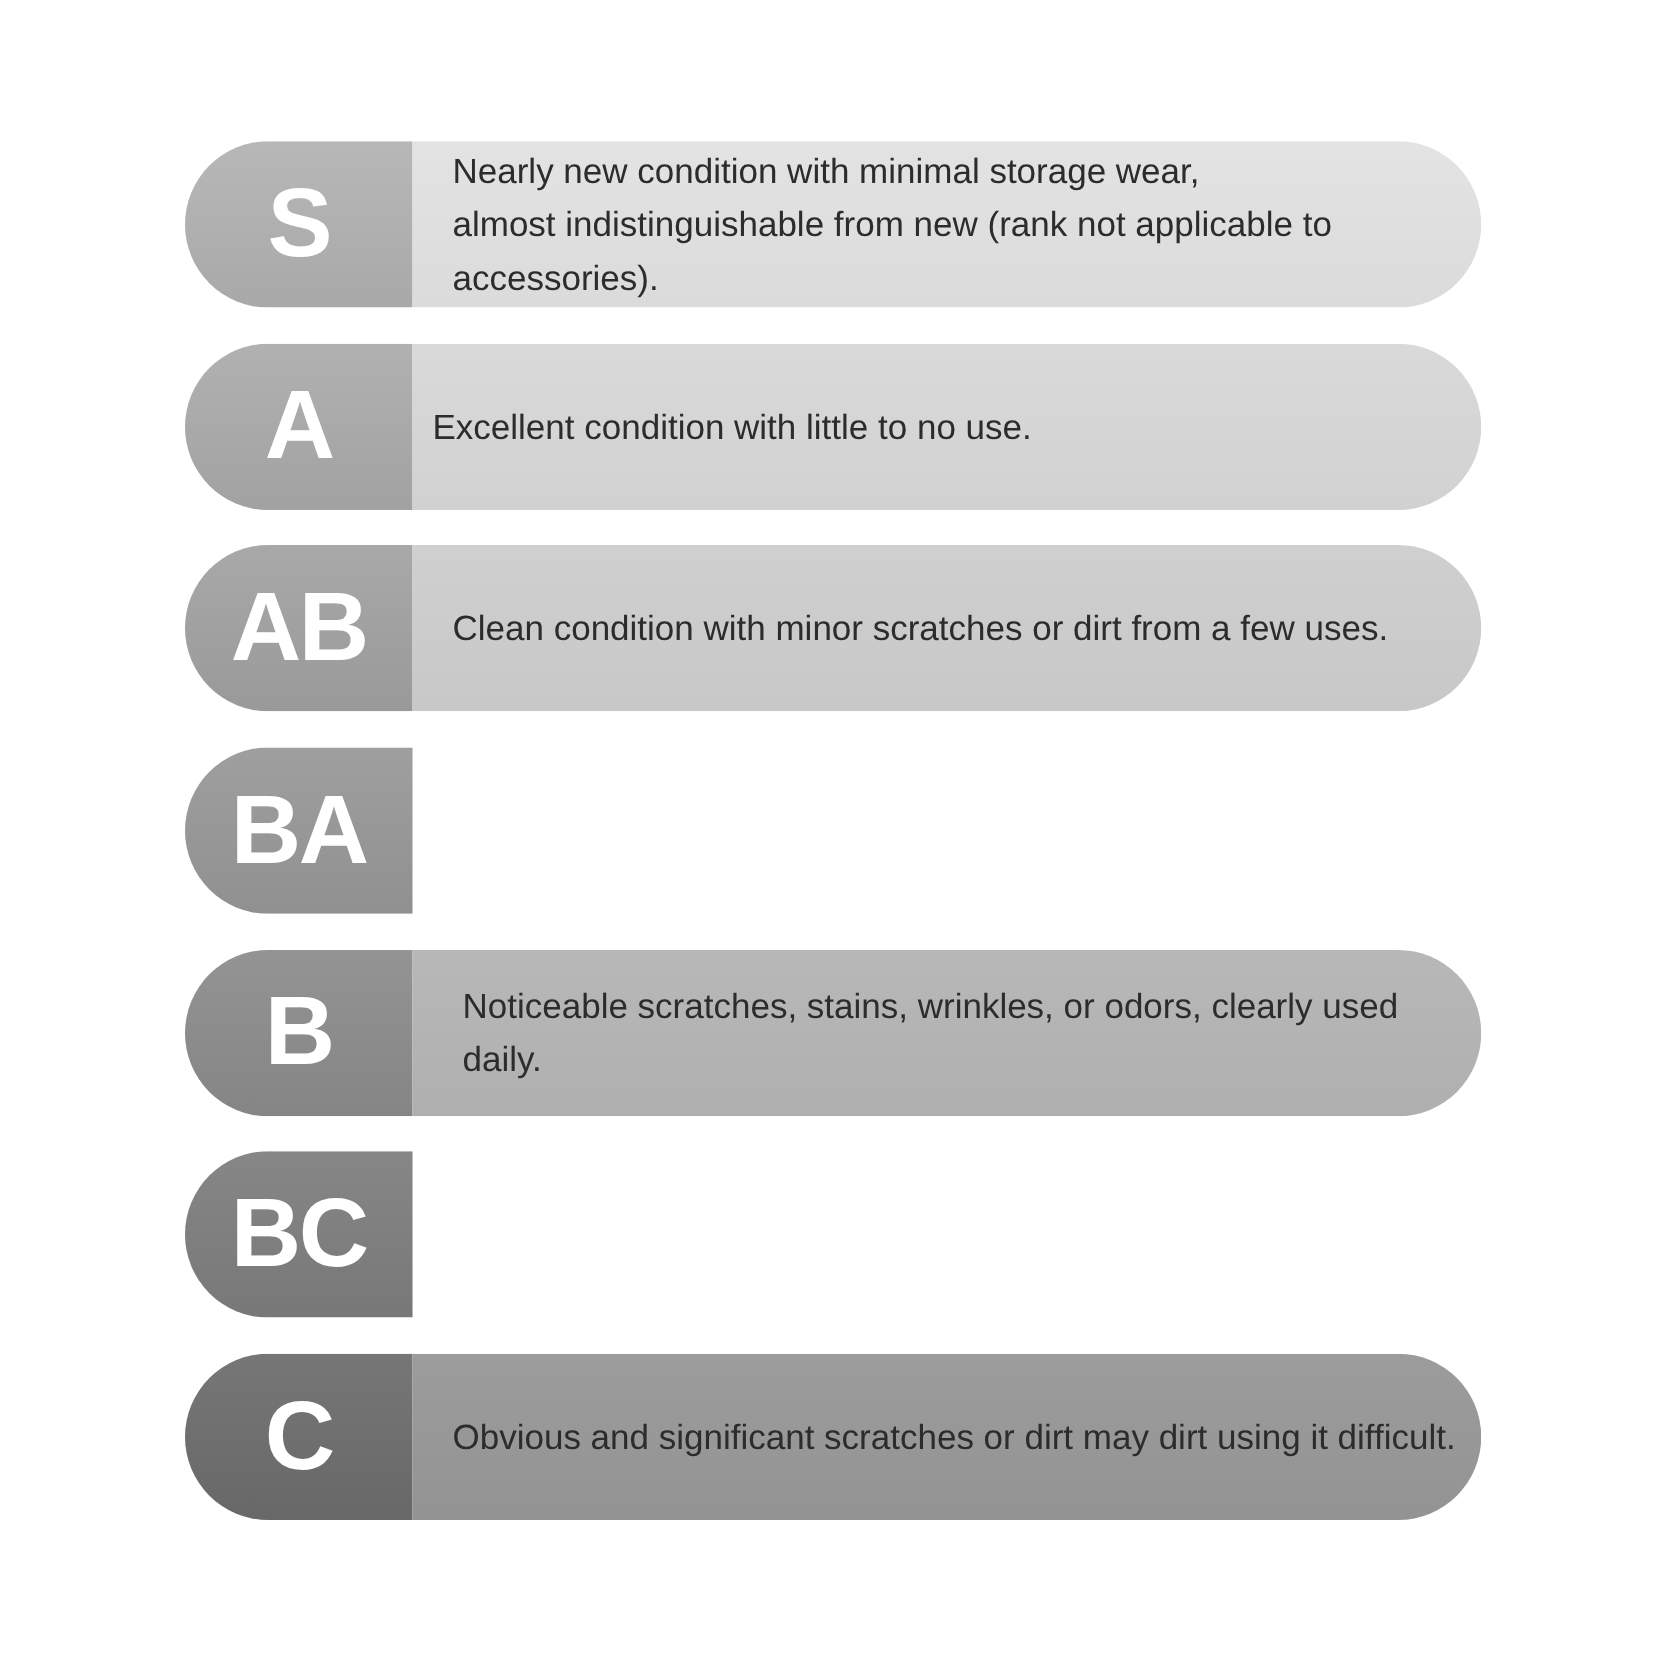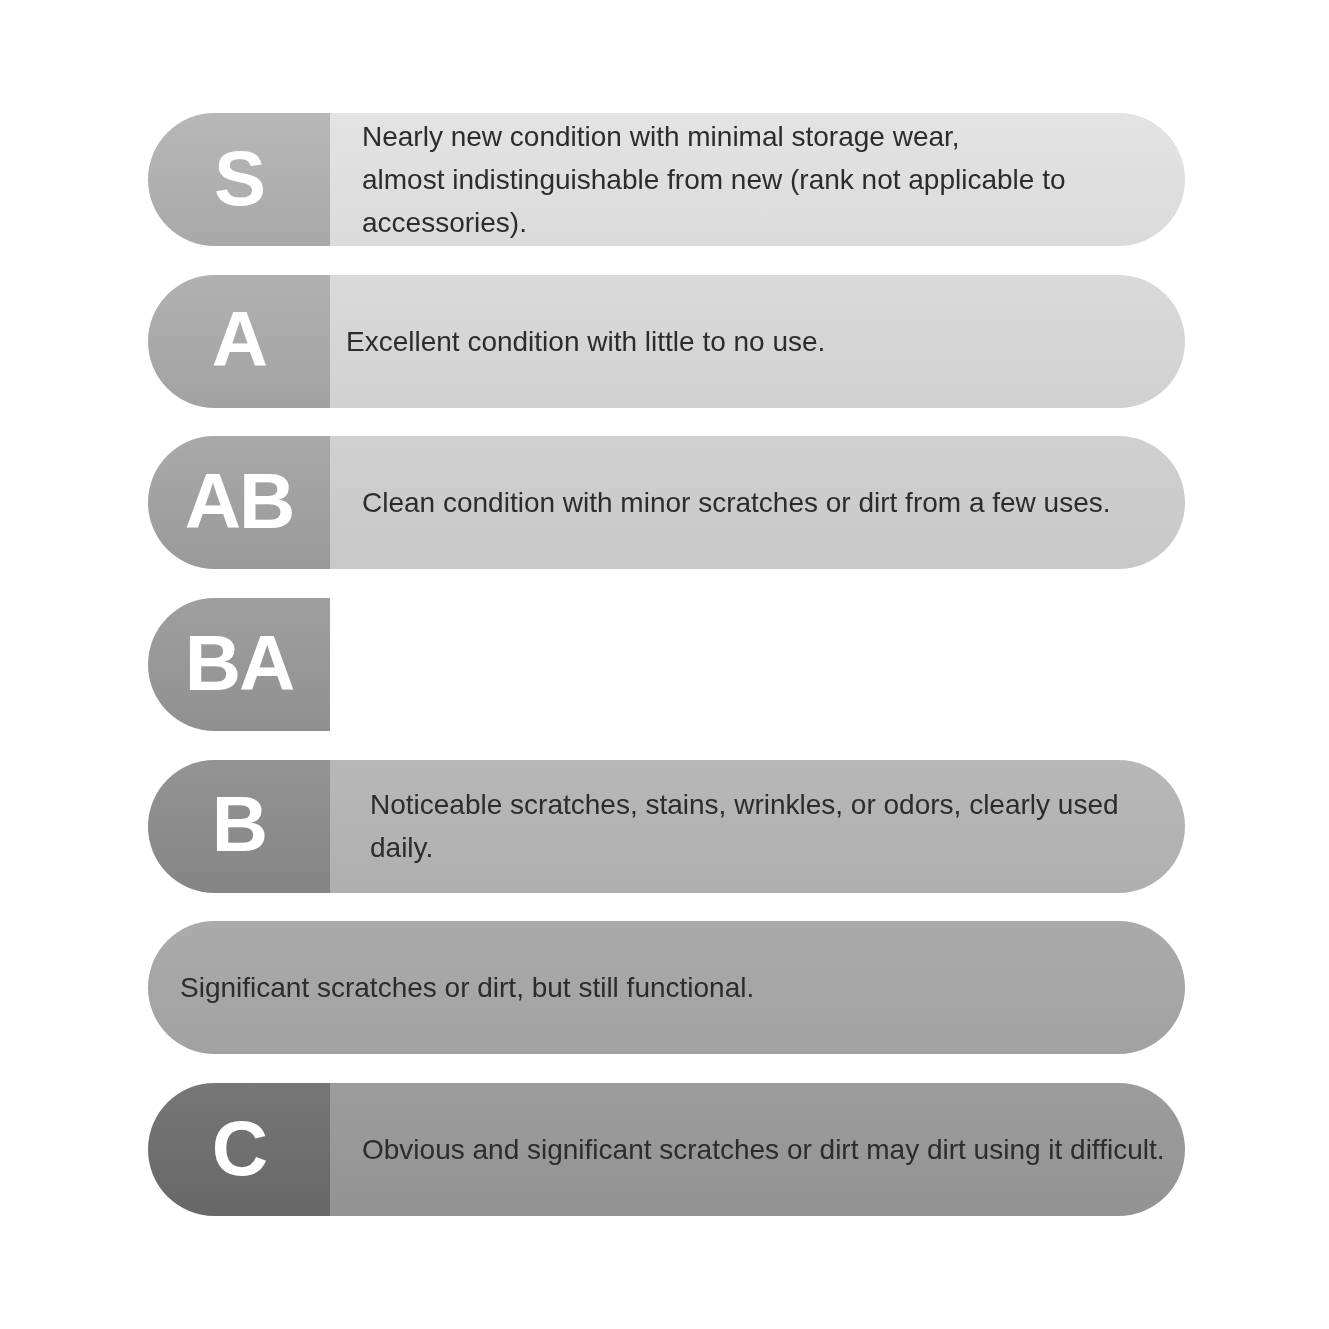--- a/index.html
+++ b/index.html
@@ -103,22 +103,22 @@
     <div class="row">
       <div class="badge" style="background-color: rgb(141, 141, 141);">
         <span class="rank-letter" style="color: rgb(255, 255, 255);">B</span>
       </div>
       <div class="panel" style="background-color: rgb(181, 181, 181); padding-left: 40px;">
         <span class="desc-text" style="color: rgb(44, 44, 44);">Noticeable scratches, stains, wrinkles, or odors, clearly used daily.</span>
       </div>
     </div>
 
     <div class="row">
-      <div class="panel" style="background-color: rgb(167, 167, 167);">
-        <span class="desc-text" style="color: rgb(44, 44, 44);">Significant scratches or dirt, but still functional.</span>
+      <div class="badge" style="background-color: rgb(127, 127, 127);">
+        <span class="rank-letter" style="color: rgb(255, 255, 255);">BC</span>
       </div>
     </div>
 
     <div class="row">
       <div class="badge" style="background-color: rgb(110, 110, 110);">
         <span class="rank-letter" style="color: rgb(255, 255, 255);">C</span>
       </div>
       <div class="panel" style="background-color: rgb(152, 152, 152);">
         <span class="desc-text" style="color: rgb(44, 44, 44);">Obvious and significant scratches or dirt may dirt using it difficult.</span>
       </div>

